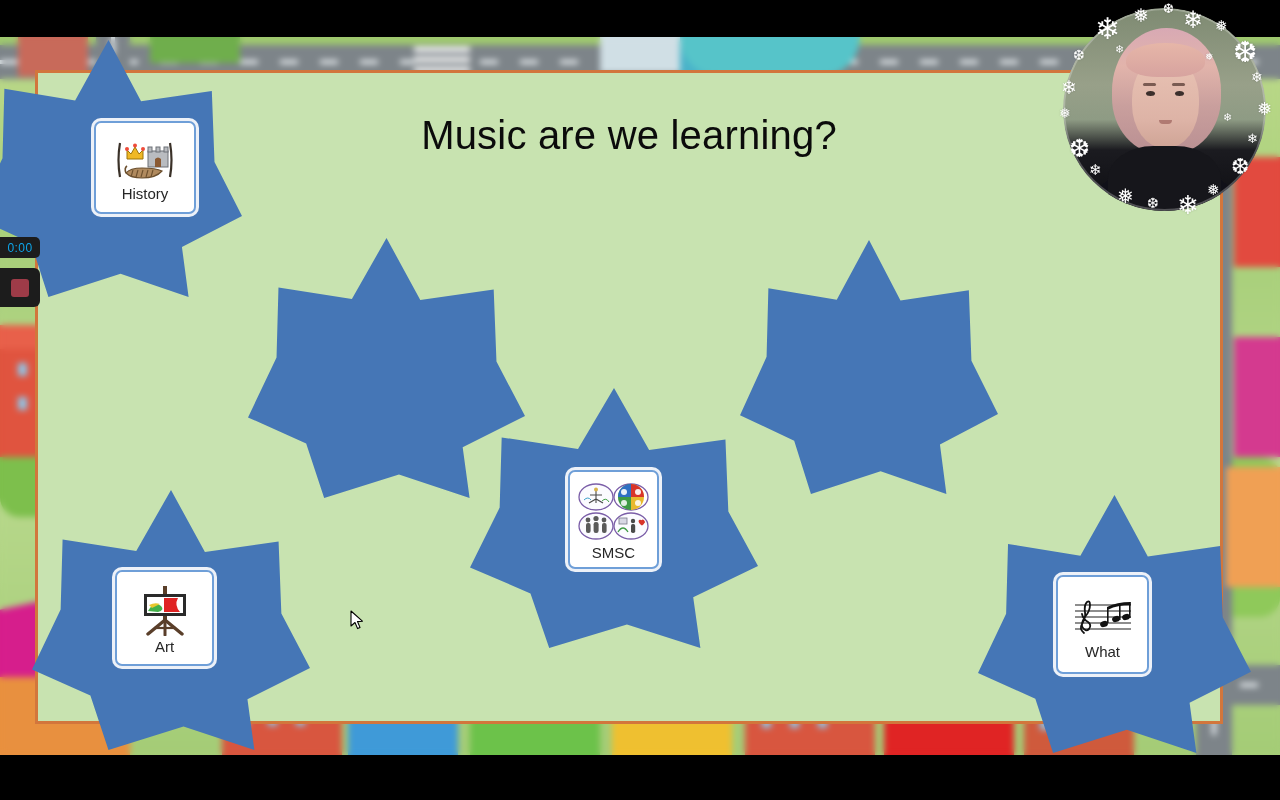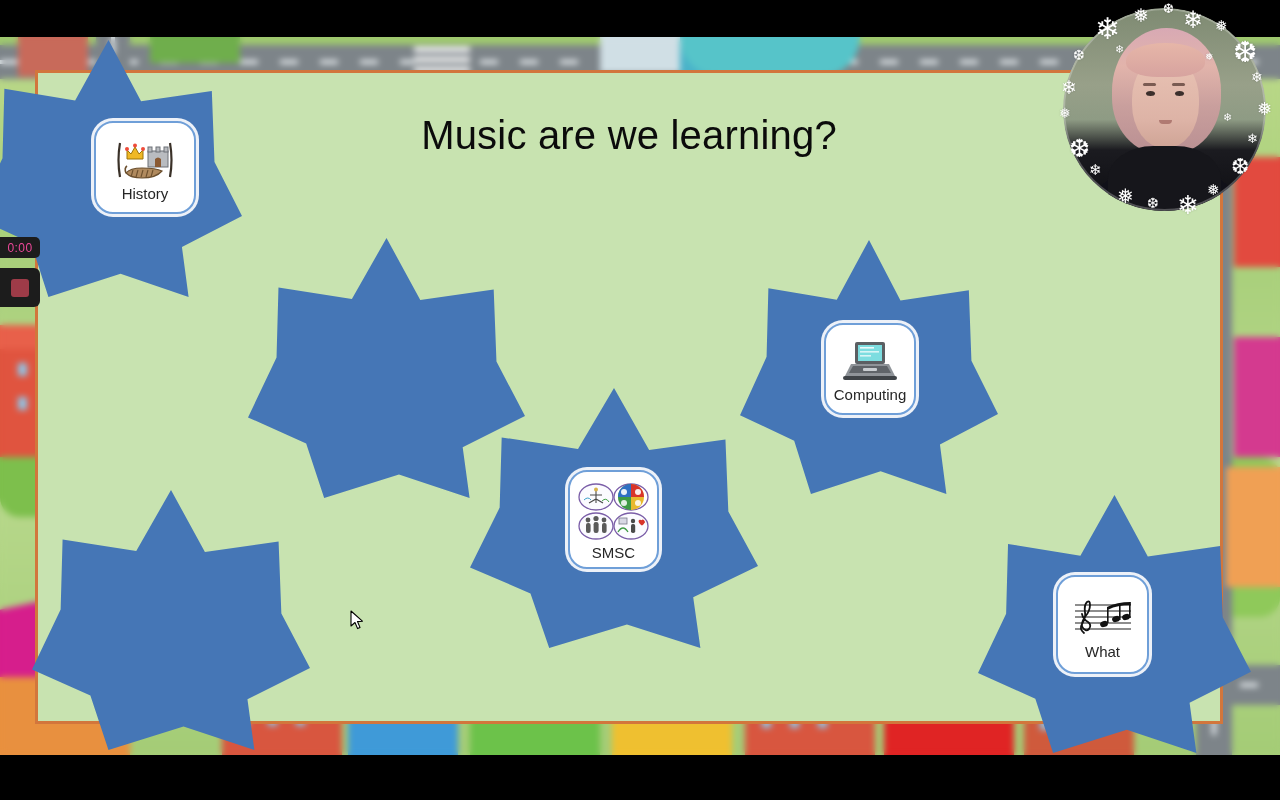--- a/index.html
+++ b/index.html
@@ -71,21 +71,21 @@
       100% 68.5%, 77.5% 80.5%, 80.0% 100%, 54.5% 91.0%,
       27.5% 100%, 21.0% 79.0%, 0% 69.0%, 10.3% 46.0%,
       11.0% 19.0%, 37.5% 23.5%
     );
   }
 
   
   .card{
     background:#ffffff;
     border:2px solid #6f9fd8;
-    border-radius:19px;
+    border-radius:7px;
     box-shadow:0 0 0 3px rgba(255,255,255,.9);
     display:flex; flex-direction:column; align-items:center; justify-content:center;
     padding:7px 8px 5px 8px;
   }
   .card .icon{ display:flex; align-items:center; justify-content:center; }
   .card .lbl{
     font-size:15px; color:#262626; margin-top:3px; line-height:1;
     font-family:"Liberation Sans", sans-serif;
   }
 
@@ -100,21 +100,21 @@
   #card-history  { position:absolute; left:94px;  top:121px; width:102px; height:93px; }
   #card-geography{ position:absolute; left:334px; top:320px; width:100px; height:92px; }
   #card-computing{ position:absolute; left:824px; top:323px; width:92px;  height:92px; }
   #card-smsc     { position:absolute; left:568px; top:470px; width:91px;  height:99px; }
   #card-art      { position:absolute; left:115px; top:570px; width:99px;  height:96px; }
   #card-music    { position:absolute; left:1056px;top:575px; width:93px;  height:99px; }
 
   
   #rec-timer{
     position:absolute; left:0; top:237px; width:40px; height:21px;
-    background:#1c1c1c; color:#ec4899; font-size:12px;
+    background:#1c1c1c; color:#0ea5e9; font-size:12px;
     display:flex; align-items:center; justify-content:center;
     border-radius:0 5px 5px 0; letter-spacing:.4px;
   }
   #rec-stop-wrap{
     position:absolute; left:0; top:268px; width:40px; height:39px;
     background:#1c1c1c; border-radius:0 6px 6px 0;
     display:flex; align-items:center; justify-content:center;
   }
   #rec-stop{ width:18px; height:18px; background:#9e3b48; border-radius:3px; }
 
@@ -256,36 +256,20 @@
           <line x1="27" y1="33" x2="25" y2="40"></line>
             <line x1="32" y1="33" x2="30" y2="40"></line>
           <line x1="37" y1="33" x2="35" y2="40"></line>
         </g>
       </svg>
     </div>
     <div class="lbl">History</div>
   </div>
 
 
-  <div class="card" id="card-computing">
-    <div class="icon">
-      <svg width="58" height="46" viewBox="0 0 58 46">
-        <rect x="14" y="4" width="30" height="22" rx="2" fill="#5b5f63"></rect>
-        <rect x="17" y="7" width="24" height="16" fill="#7ddde0"></rect>
-        <rect x="19" y="9" width="14" height="1.6" fill="#ffffff" opacity=".85"></rect>
-        <rect x="19" y="13" width="19" height="1.6" fill="#ffffff" opacity=".7"></rect>
-        <rect x="19" y="17" width="11" height="1.6" fill="#ffffff" opacity=".7"></rect>
-        <path d="M10 26 L48 26 L54 38 L4 38 Z" fill="#8f9499"></path>
-        <path d="M12 28 L46 28 L50 35 L8 35 Z" fill="#5f6469"></path>
-        <rect x="22" y="30" width="14" height="3" rx="1" fill="#c9ced2"></rect>
-        <rect x="2" y="38" width="54" height="4" rx="2" fill="#3f4448"></rect>
-      </svg>
-    </div>
-    <div class="lbl">Computing</div>
-  </div>
 
   <div class="card" id="card-smsc">
     <div class="icon">
       <svg width="72" height="60" viewBox="0 0 72 60">
 
         <ellipse cx="18" cy="15" rx="17" ry="13" fill="#fbfbff" stroke="#7b5ea8" stroke-width="1.3"></ellipse>
         <path d="M18 9 L18 21 M12 13 L24 13 M11 21 L18 17 L25 21" stroke="#4a4a4a" stroke-width="1.1" fill="none"></path>
         <circle cx="18" cy="7.5" r="2" fill="#d8b24a"></circle>
         <path d="M6 18 Q10 14 13 18" stroke="#3aa0c9" stroke-width="1" fill="none"></path>
         <path d="M24 19 Q28 15 31 20" stroke="#43a047" stroke-width="1" fill="none"></path>
@@ -317,20 +301,38 @@
           <circle cx="55" cy="39" r="2.2"></circle>
             <rect x="53" y="42" width="4.2" height="9" rx="1.8"></rect>
         </g>
         <path d="M62 40 l2.6 -2.6 2.6 2.6 -2.6 3.4 Z" fill="#d8342a"></path>
         <path d="M60.5 39.2 a1.8 1.8 0 0 1 3 -1 a1.8 1.8 0 0 1 3 1 q0 2 -3 4.2 q-3 -2.2 -3 -4.2 Z" fill="#d8342a"></path>
       </svg>
     </div>
     <div class="lbl">SMSC</div>
   </div>
 
+  <div class="card" id="card-art">
+    <div class="icon">
+      <svg width="62" height="52" viewBox="0 0 62 52">
+        <rect x="29" y="2" width="4" height="10" fill="#5a3f2a"></rect>
+        <rect x="10" y="10" width="42" height="22" fill="#2a2a2a"></rect>
+        <rect x="13" y="13" width="36" height="16" fill="#ffffff"></rect>
+        <path d="M14 27 Q20 16 27 22 Q31 26 24 28 Z" fill="#43b04a"></path>
+        <path d="M30 28 L30 14 L44 14 Q40 21 46 28 Z" fill="#e02424"></path>
+        <path d="M15 21 Q21 18 26 20 L18 24 Z" fill="#e8c72e"></path>
+        <rect x="29" y="32" width="4" height="6" fill="#5a3f2a"></rect>
+        <path d="M31 36 L14 50" stroke="#5a3f2a" stroke-width="3.4" stroke-linecap="round"></path>
+        <path d="M31 36 L48 50" stroke="#5a3f2a" stroke-width="3.4" stroke-linecap="round"></path>
+        <path d="M31 36 L31 51" stroke="#5a3f2a" stroke-width="3" stroke-linecap="round"></path>
+        <path d="M20 44 L42 44" stroke="#5a3f2a" stroke-width="2.2"></path>
+      </svg>
+    </div>
+    <div class="lbl">Art</div>
+  </div>
 
   <div class="card" id="card-music">
     <div class="icon">
       <svg width="64" height="48" viewBox="0 0 64 48">
         <g stroke="#1c1c1c" stroke-width="1.1">
           <line x1="4" y1="12" x2="60" y2="12"></line>
           <line x1="4" y1="18" x2="60" y2="18"></line>
           <line x1="4" y1="24" x2="60" y2="24"></line>
           <line x1="4" y1="30" x2="60" y2="30"></line>
           <line x1="4" y1="36" x2="60" y2="36"></line>

